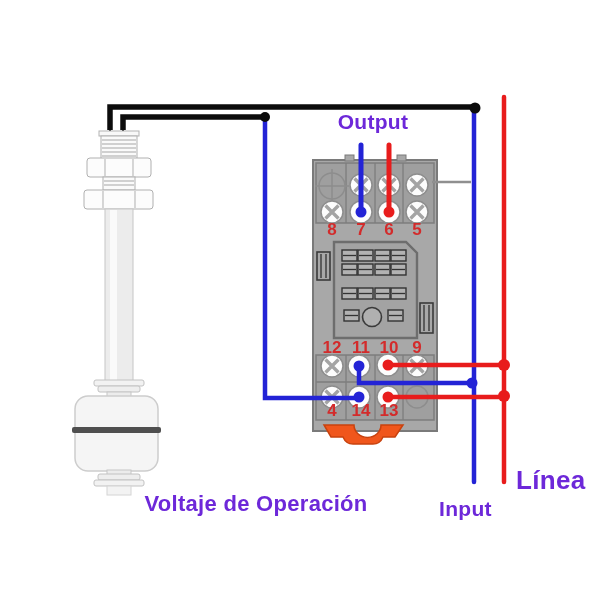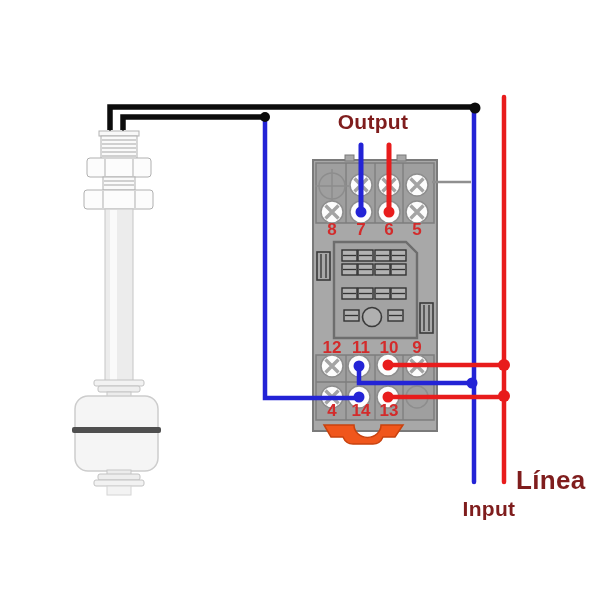--- a/index.html
+++ b/index.html
@@ -2,27 +2,27 @@
 <html><head>
 <meta charset="utf-8">
 <style>
   html,body{margin:0;padding:0;background:#ffffff;}
   #canvas{
     position:relative;width:601px;height:615px;background:#ffffff;overflow:hidden;
     font-family:"Liberation Sans",sans-serif;
   }
   #diagram-svg{position:absolute;left:0;top:0;}
   .lbl{
-    position:absolute;color:#7f1d1d;font-weight:700;letter-spacing:.3px;
+    position:absolute;color:#6d28d9;font-weight:700;letter-spacing:.3px;
     font-family:"Liberation Sans",sans-serif;white-space:nowrap;
   }
   .lbl-output{left:313px;top:110px;width:120px;text-align:center;font-size:21px;}
   .lbl-neutro{left:368px;top:465px;width:97px;text-align:right;font-size:21px;}
   .lbl-linea{left:516px;top:465px;font-size:26px;}
-  .lbl-input{left:439px;top:497px;width:100px;text-align:center;font-size:21px;}
+  .lbl-input{left:439px;top:497px;width:100px;text-align:left;font-size:21px;}
   .lbl-volt1{left:120px;top:491px;width:272px;text-align:center;font-size:22px;}
   .lbl-volt2{left:120px;top:517px;width:272px;text-align:center;font-size:22px;}
   .tnum{font-family:"Liberation Sans",sans-serif;font-weight:700;font-size:17px;text-anchor:middle;fill:#d32b2b;}
 </style>
 </head>
 <body>
 
 <div id="canvas">
 
 <svg id="diagram-svg" width="601" height="615" viewBox="0 0 601 615">
@@ -211,14 +211,15 @@
     <circle cx="388" cy="365" r="5.5" fill="#e81c1c"></circle>
     <circle cx="388" cy="397" r="5.5" fill="#e81c1c"></circle>
     <circle cx="504" cy="365" r="6" fill="#e81c1c"></circle>
     <circle cx="504" cy="396" r="6" fill="#e81c1c"></circle>
   </g>
 </svg>
 
   <div class="lbl lbl-output">Output</div>
   <div class="lbl lbl-linea">Línea</div>
   <div class="lbl lbl-input">Input</div>
+  <div class="lbl lbl-volt1">Voltaje de Operación</div>
 
 </div>
 
 </body></html>

